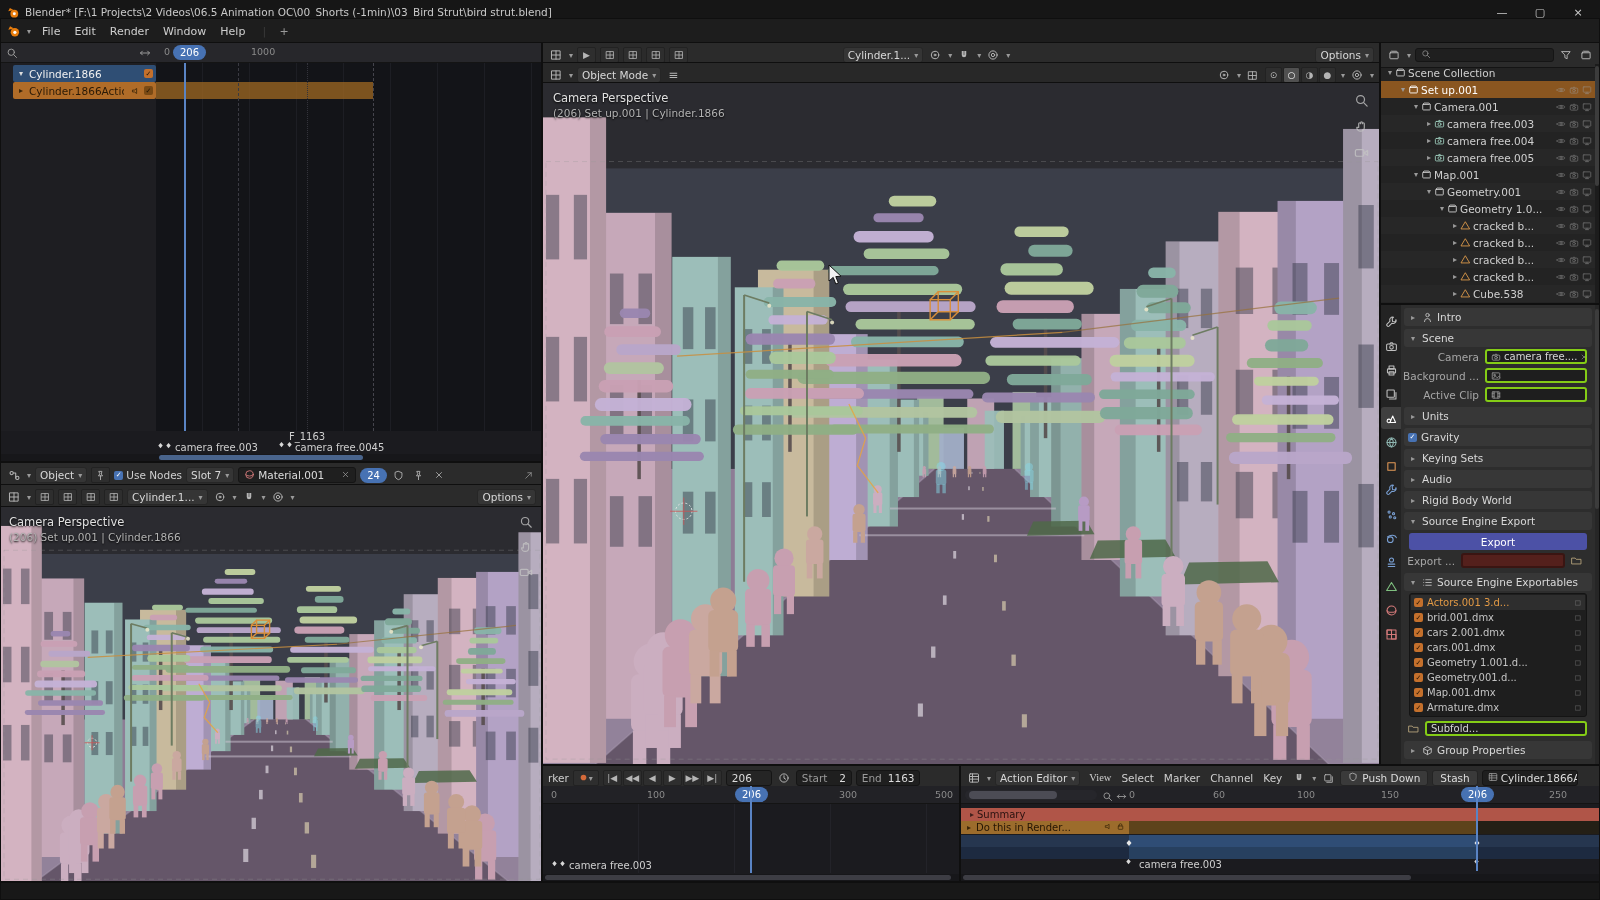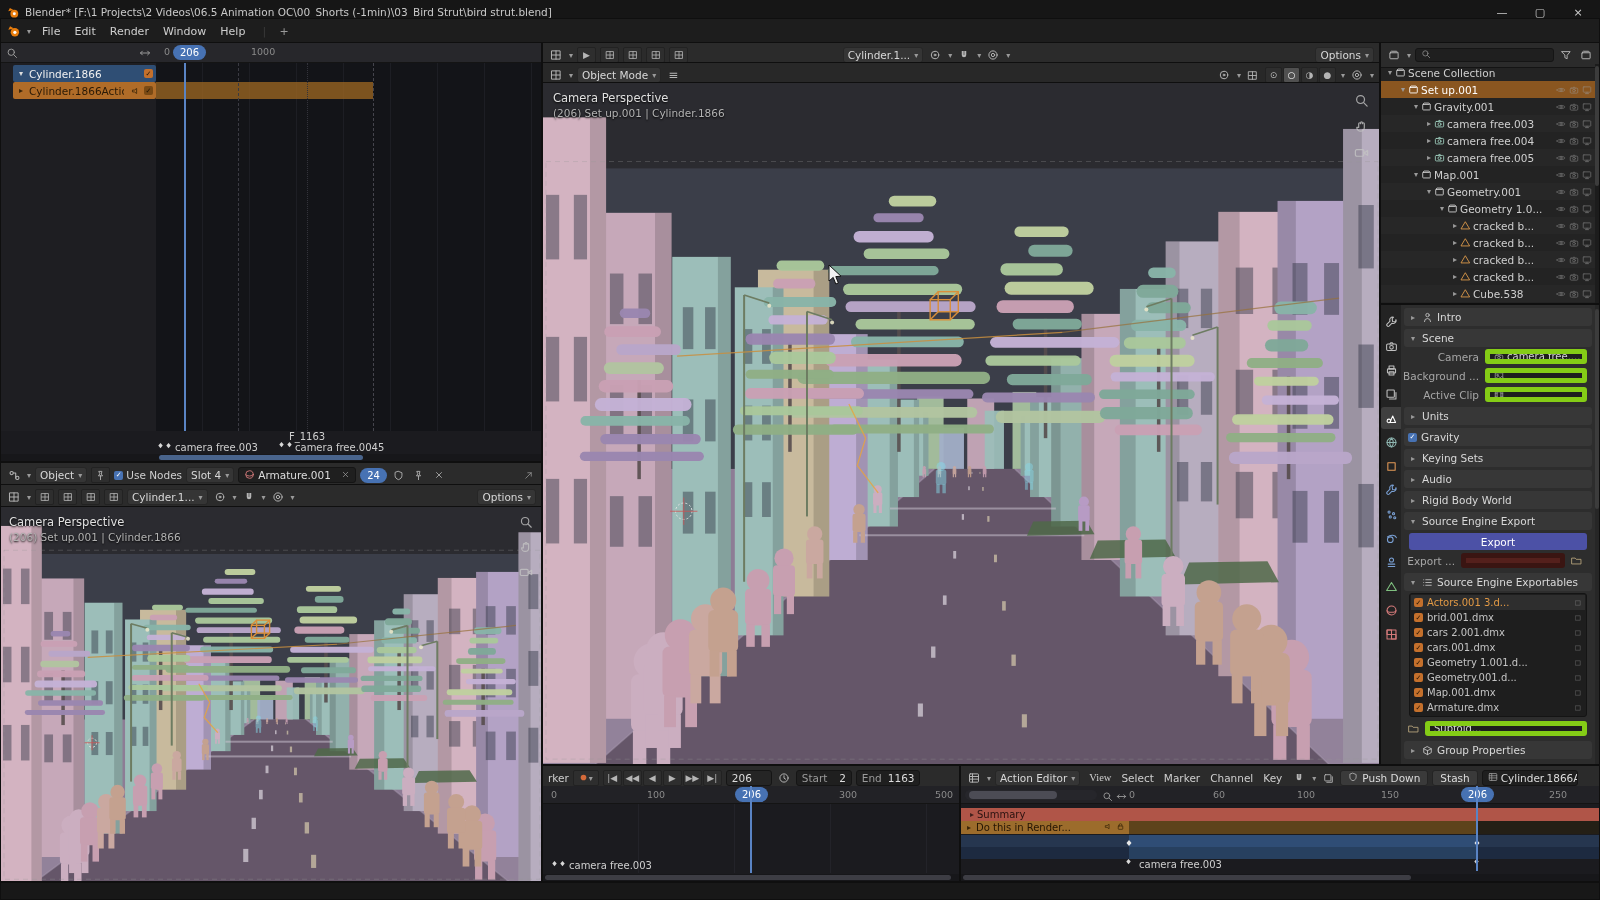--- a/index.html
+++ b/index.html
@@ -30,21 +30,21 @@
   .navgiz{position:absolute;display:flex;flex-direction:column;gap:8px;z-index:3;opacity:.8}
   .out-row{display:flex;align-items:center;height:17px;padding-right:3px;color:#cfcfcf;font-size:10.5px;white-space:nowrap}
   .out-row.zebra{background:#272727}
   .out-row.sel{background:#8a5620;color:#fff}
   .out-label{overflow:hidden;text-overflow:ellipsis;margin-left:2px}
   .row-icons{margin-left:auto;display:flex;gap:3px;opacity:.6;flex:none}
   .psec{margin:3px 3px 0 3px;background:#373737;border-radius:3px;height:18px;display:flex;align-items:center;gap:4px;
         padding:0 4px;color:#d8d8d8;font-size:10.5px}
   .prow{display:grid;grid-template-columns:76px 1fr;align-items:center;gap:6px;height:19px;padding:0 8px 0 2px}
   .plabel{text-align:right;color:#a6a6a6;font-size:10.5px;white-space:nowrap;overflow:hidden}
-  .pfield{display:flex;align-items:center;gap:3px;height:15px;background:#1e1e1e;border:5px solid #84cc16;
+  .pfield{display:flex;align-items:center;gap:3px;height:15px;background:#1e1e1e;border:2px solid #84cc16;
           border-radius:3px;padding:0 4px;font-size:10px;color:#d5d5d5;overflow:hidden;white-space:nowrap}
   .export-btn{margin:3px 8px 1px 8px;height:17px;border-radius:3px;background:#4c51a6;color:#fff;display:flex;
               align-items:center;justify-content:center;font-size:10.5px}
   .listbox{margin:2px 8px;background:#1e1e1e;border:1px solid #141414;border-radius:3px;padding:1px;overflow:hidden}
   .lrow{display:flex;align-items:center;gap:4px;height:15px;padding:0 3px;font-size:10px;color:#c4c4c4;white-space:nowrap}
   .lrow.sel{background:#2e2e2e;color:#e39a45}
   .cbx{width:9px;height:9px;border-radius:2px;background:#c4702c;display:inline-flex;align-items:center;
        justify-content:center;font-size:7px;color:#241504;flex:none}
   .wc{display:inline-flex;width:34px;height:18px;align-items:center;justify-content:center;color:#cfcfcf;font-size:11px}
   .proptab{width:20px;height:22px;display:flex;align-items:center;justify-content:center}
@@ -188,29 +188,29 @@
         <svg width="11" height="11" viewBox="0 0 16 16" fill="none" stroke="#b5b5b5" stroke-width="1.3" stroke-linecap="round" stroke-linejoin="round">
           <path d="M6 2 h4 l-0.8 4 1.8 2.5 H5 L6.8 6 z"></path>
           <path d="M8 8.5 V14"></path>
         </svg>
       </span>
     <label style="display:inline-flex;align-items:center;gap:3px">
       <span class="cbx" style="background:#4772b3;color:#fff">✓</span>
       <span style="font-size:10.5px;color:#cfcfcf">Use Nodes</span>
     </label>
     <span class="dd">
-      <span>Slot 4</span>
+      <span>Slot 7</span>
         <span class="chev">▾</span>
     </span>
     <span class="field" style="width:118px">
       <span><svg width="11" height="11" viewBox="0 0 16 16" fill="none" stroke="#d47a7a" stroke-width="1.3" stroke-linecap="round" stroke-linejoin="round">
             <circle cx="8" cy="8" r="5.5"></circle>
             <path d="M2.5 8 a5.5 2.2 0 0 0 11 0"></path>
           </svg></span>
-      <span>Armature.001</span>
+      <span>Material.001</span>
       <span class="sp"></span>
       <span><svg width="9" height="9" viewBox="0 0 16 16" fill="none" stroke="#9a9a9a" stroke-width="1.3" stroke-linecap="round" stroke-linejoin="round">
             <path d="M4 4 L12 12 M12 4 L4 12"></path>
           </svg></span>
     </span>
     <span class="badge" style="position:static">24</span>
     <span class="icon-btn">
         <svg width="11" height="11" viewBox="0 0 16 16" fill="none" stroke="#b5b5b5" stroke-width="1.3" stroke-linecap="round" stroke-linejoin="round">
           <path d="M8 2 L13 4 V8 C13 11 11 13 8 14 C5 13 3 11 3 8 V4 z"></path>
         </svg>
@@ -1171,21 +1171,21 @@
           </span>
         </div>
         <div class="out-row" style="padding-left: 30px;">
           <span class="arrowg">▾</span>
           <span style="display: inline-flex; flex: 0 0 auto;">
             <svg width="11" height="11" viewBox="0 0 16 16" fill="none" stroke="#cfcfcf" stroke-width="1.3" stroke-linecap="round" stroke-linejoin="round">
               <rect x="2.5" y="5" width="11" height="8" rx="1"></rect>
               <path d="M2.5 5 L4.5 3 h7 l2 2"></path>
             </svg>
           </span>
-          <span class="out-label">Gravity.001</span>
+          <span class="out-label">Camera.001</span>
           <span class="row-icons">
             <span style="display: inline-flex;">
               <svg width="10" height="10" viewBox="0 0 16 16" fill="none" stroke="#9a9a9a" stroke-width="1.3" stroke-linecap="round" stroke-linejoin="round">
                 <path d="M1.5 8 C4 4.5 12 4.5 14.5 8 C12 11.5 4 11.5 1.5 8 z"></path>
                 <circle cx="8" cy="8" r="1.8"></circle>
               </svg>
             </span>
             <span style="display: inline-flex;">
               <svg width="10" height="10" viewBox="0 0 16 16" fill="none" stroke="#9a9a9a" stroke-width="1.3" stroke-linecap="round" stroke-linejoin="round">
                 <rect x="2" y="5" width="12" height="8" rx="1.5"></rect>

